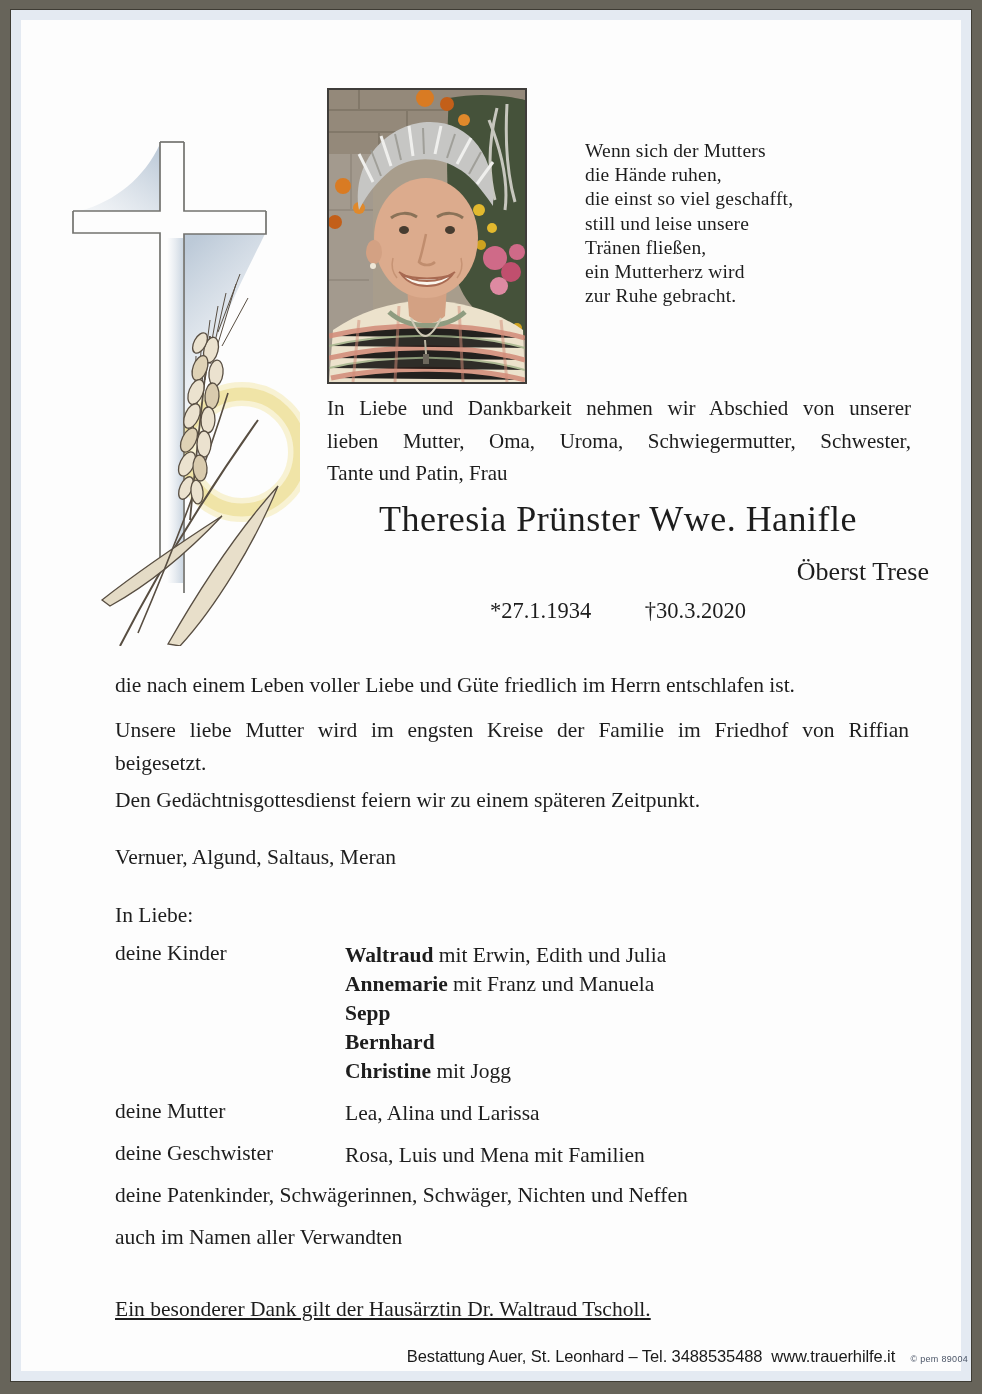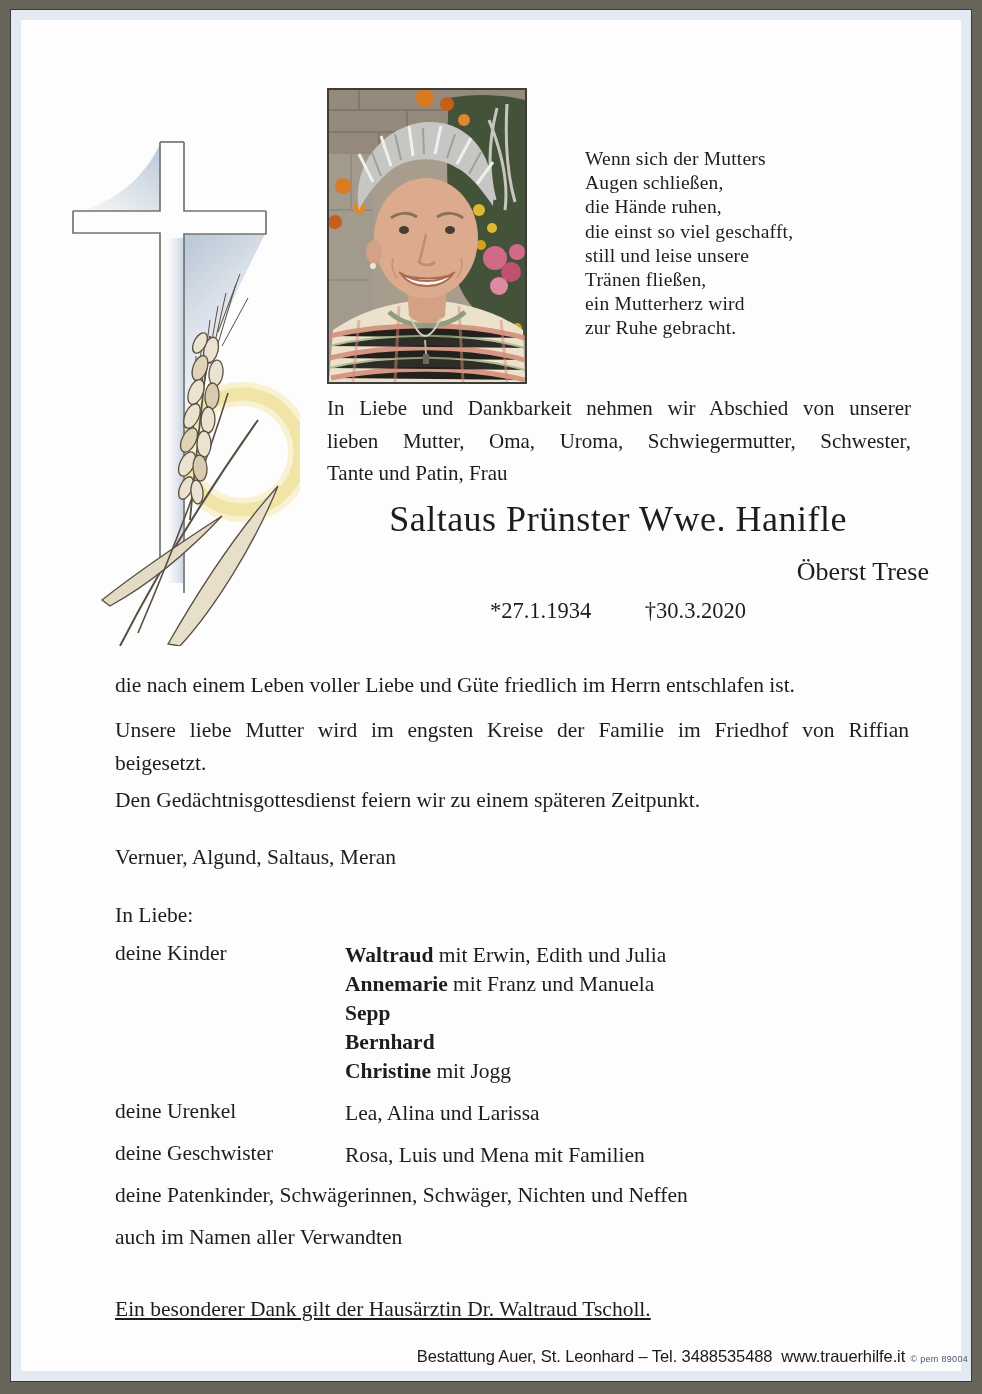--- a/index.html
+++ b/index.html
@@ -8,21 +8,21 @@
   .inner-margin{position:absolute;left:10px;top:9px;right:10px;bottom:12px;
         background:#e4eaf2;border:1px solid #3e3c34;}
   .card{position:absolute;left:21px;top:20px;right:21px;bottom:23px;background:#fdfdfd;}
   .abs{position:absolute;}
   .sans{font-family:"Liberation Sans","DejaVu Sans",sans-serif;}
 
   .photo-frame{left:306px;top:68px;width:196px;height:292px;border:2px solid #3f3d3a;
         background:#b9ac97;box-sizing:content-box;}
   .artwork{left:29px;top:68px;width:250px;height:558px;}
 
-  .poem{left:564px;top:127px;width:340px;font-size:19.5px;line-height:24.2px;
+  .poem{left:564px;top:119px;width:340px;font-size:19.5px;line-height:24.2px;
         letter-spacing:.2px;white-space:nowrap;}
 
   .intro{left:306px;top:372px;width:584px;font-size:21px;line-height:32.5px;}
   .jline{text-align:justify;text-align-last:justify;}
 
   .name-block{left:286px;top:0;width:622px;text-align:center;}
   .deceased-name{top:478px;font-size:36px;letter-spacing:.5px;}
   .house-name{top:537px;font-size:26px;text-align:right;}
   .dates{top:578px;font-size:22.5px;}
   .dates .death{display:inline-block;margin-left:48px;}
@@ -38,21 +38,21 @@
   .fam-label{position:absolute;left:0;top:0;white-space:nowrap;}
   .fam-values{position:absolute;left:230px;top:0;line-height:29px;white-space:nowrap;}
   .kinder{top:921px;}
   .urenkel{top:1079px;}
   .geschwister{top:1121px;}
   .paten{top:1163px;}
   .verwandte{top:1205px;}
   .thanks{top:1277px;text-decoration:underline;}
   b{font-weight:bold;}
 
-  .footer-line{left:380px;top:1327px;width:520px;text-align:center;font-size:16.5px;
+  .footer-line{left:370px;top:1327px;width:520px;text-align:center;font-size:16.5px;
         color:#1a1a1a;white-space:pre;letter-spacing:-0.1px;}
   .print-code{left:855px;top:1334px;width:92px;text-align:right;font-size:9px;
         color:#4c5668;letter-spacing:.3px;}
 </style>
 </head>
 <body>
 
 <div class="page">
   <div class="inner-margin"></div>
   <div class="card">
@@ -240,36 +240,35 @@
         <path d="M72,184 C 84,200 112,200 124,184 C 112,190 84,190 72,184 Z" fill="#fbf7ee" stroke="#a86a52" stroke-width="2"></path>
         <path d="M70,182 C 86,194 110,194 126,182" fill="none" stroke="#a86a52" stroke-width="2"></path>
 
         <path d="M64,168 C 62,176 63,182 68,188" fill="none" stroke="#c08d6e" stroke-width="1.5" opacity="0.8"></path>
         <path d="M132,168 C 134,176 133,182 128,188" fill="none" stroke="#c08d6e" stroke-width="1.5" opacity="0.8"></path>
       </svg>
     </div>
 
     <div class="abs poem">
       <div>Wenn sich der Mutters</div>
-      <div>Augen schließen,</div>
       <div>die Hände ruhen,</div>
       <div>die einst so viel geschafft,</div>
       <div>still und leise unsere</div>
       <div>Tränen fließen,</div>
       <div>ein Mutterherz wird</div>
       <div>zur Ruhe gebracht.</div>
     </div>
 
     <div class="abs intro">
       <div class="jline">In Liebe und Dankbarkeit nehmen wir Abschied von unserer</div>
       <div class="jline">lieben Mutter, Oma, Uroma, Schwiegermutter, Schwester,</div>
       <div>Tante und Patin, Frau</div>
     </div>
 
-    <div class="abs name-block deceased-name">Saltaus Prünster Wwe. Hanifle</div>
+    <div class="abs name-block deceased-name">Theresia Prünster Wwe. Hanifle</div>
     <div class="abs name-block house-name">Öberst Trese</div>
     <div class="abs name-block dates">
       <span class="birth">*27.1.1934</span>
       <span class="death">†30.3.2020</span>
     </div>
 
     <div class="abs body-text p1">die nach einem Leben voller Liebe und Güte friedlich im Herrn entschlafen ist.</div>
     <div class="abs body-text p2">
       <div class="jline">Unsere liebe Mutter wird im engsten Kreise der Familie im Friedhof von Riffian</div>
       <div>beigesetzt.</div>
@@ -282,21 +281,21 @@
       <div class="fam-label">deine Kinder</div>
       <div class="fam-values">
         <div><b>Waltraud</b><span> mit Erwin, Edith und Julia</span></div>
         <div><b>Annemarie</b><span> mit Franz und Manuela</span></div>
         <div><b>Sepp</b><span></span></div>
         <div><b>Bernhard</b><span></span></div>
         <div><b>Christine</b><span> mit Jogg</span></div>
       </div>
     </div>
     <div class="abs fam-row urenkel">
-      <div class="fam-label">deine Urenkel</div>
+      <div class="fam-label">deine Mutter</div>
       <div class="fam-values">Lea, Alina und Larissa</div>
     </div>
     <div class="abs fam-row geschwister">
       <div class="fam-label">deine Geschwister</div>
       <div class="fam-values">Rosa, Luis und Mena mit Familien</div>
     </div>
     <div class="abs fam-row paten">deine Patenkinder, Schwägerinnen, Schwäger, Nichten und Neffen</div>
     <div class="abs fam-row verwandte">auch im Namen aller Verwandten</div>
 
     <div class="abs fam-row thanks">Ein besonderer Dank gilt der Hausärztin Dr. Waltraud Tscholl.</div>

